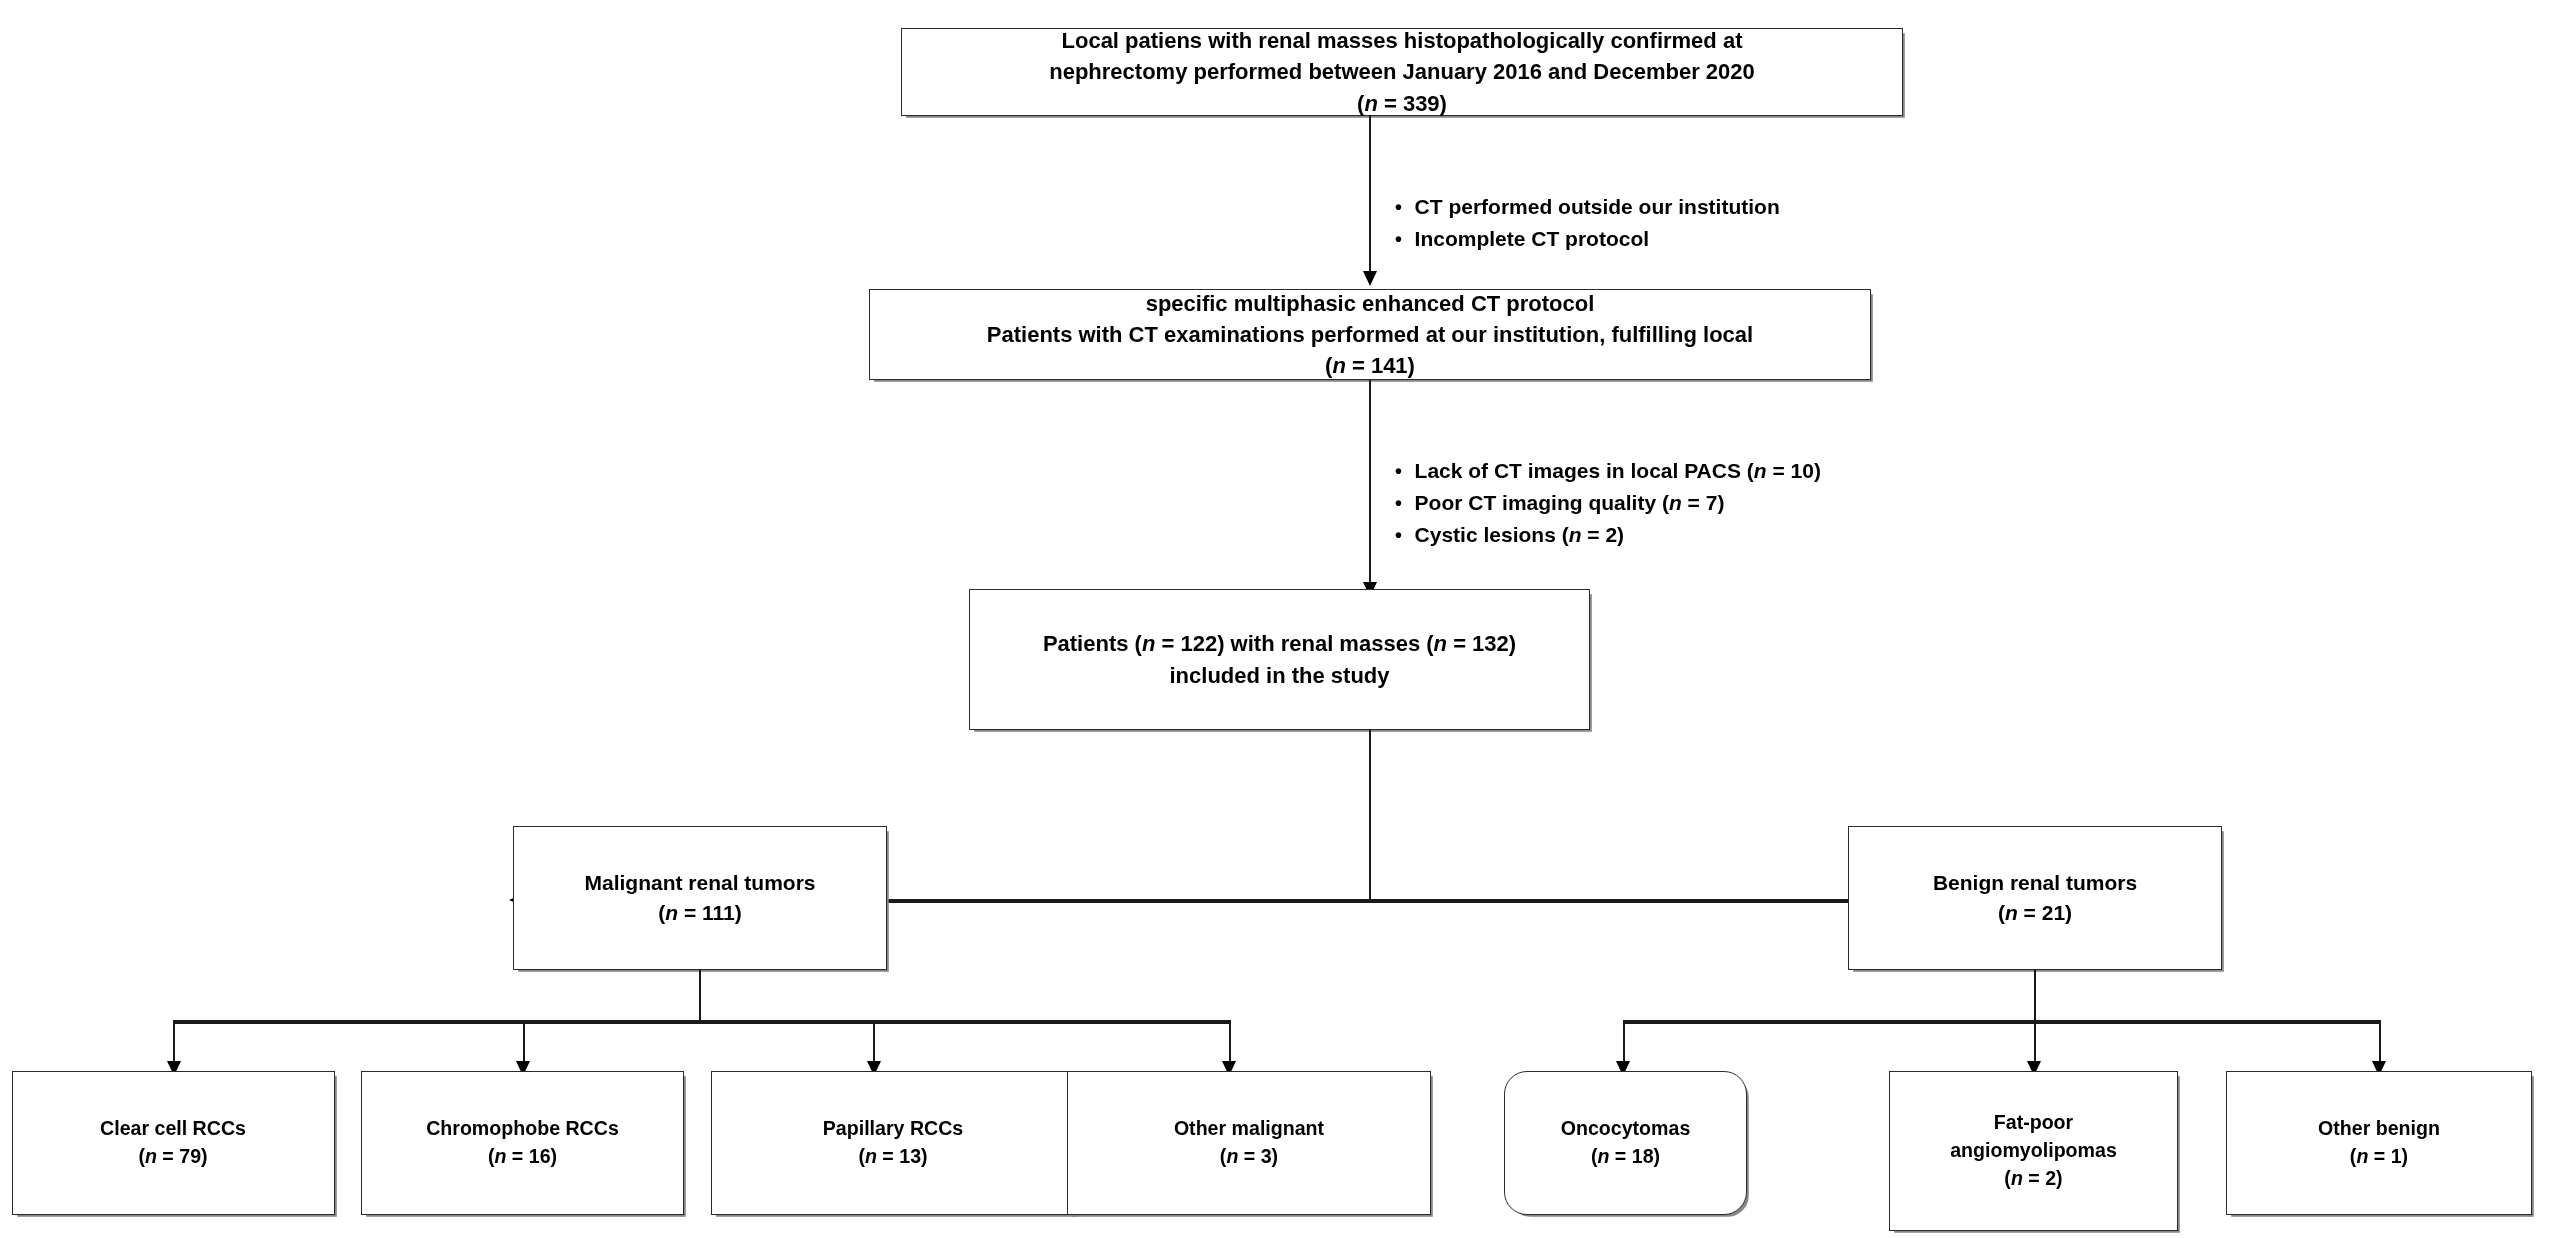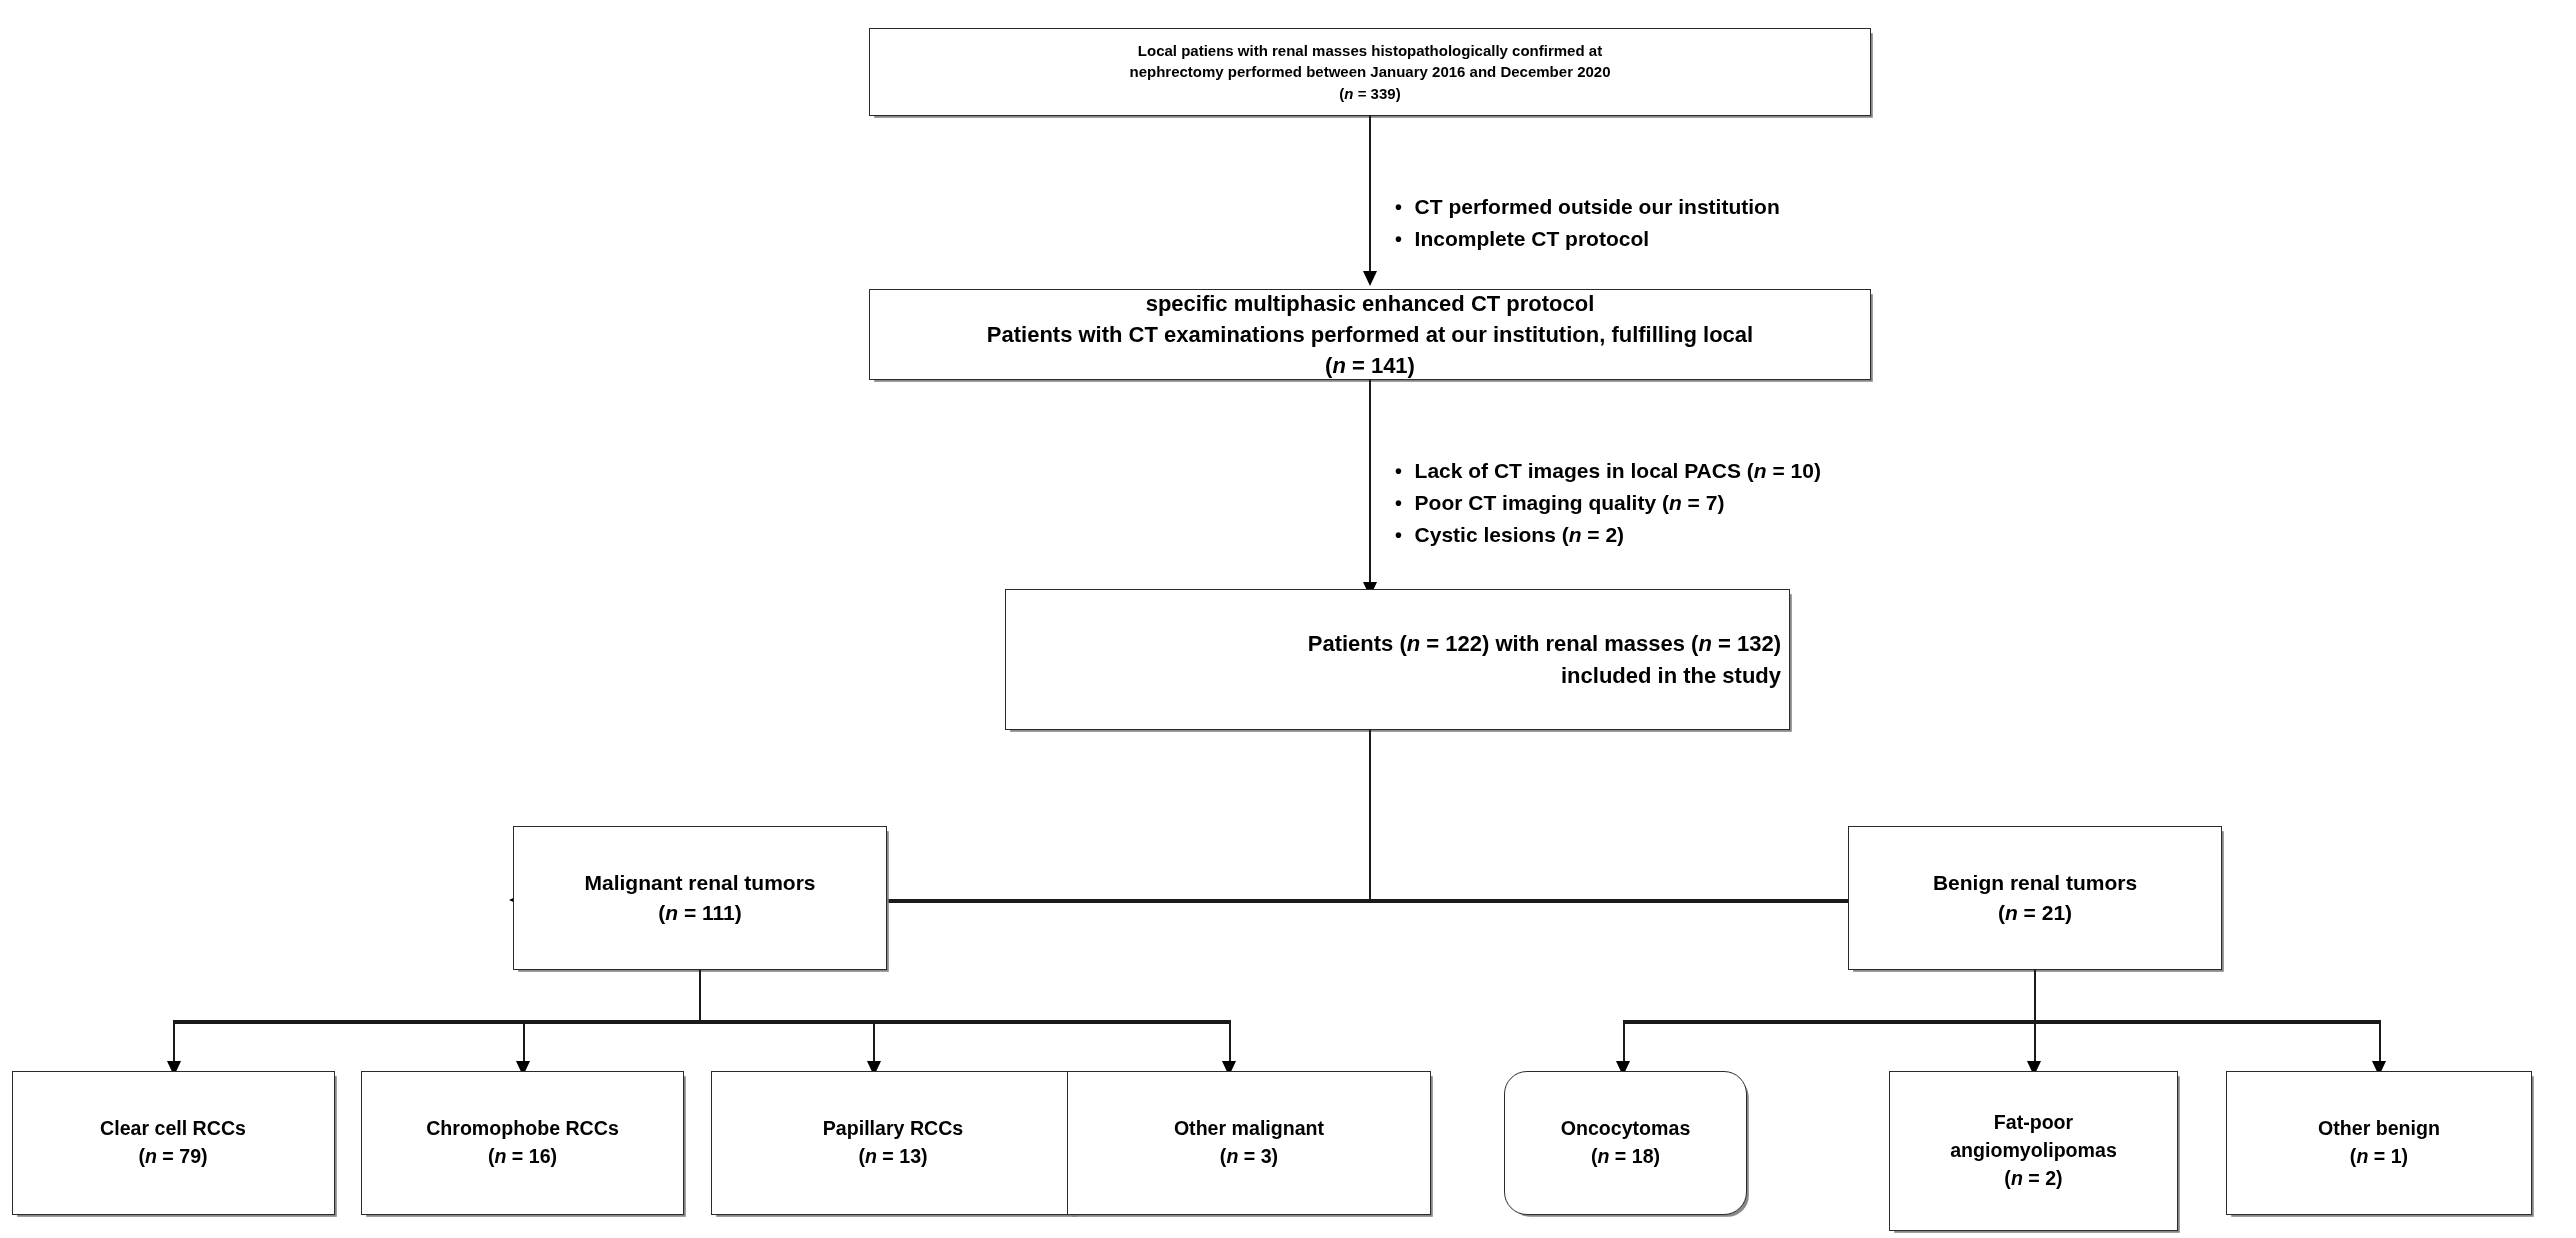--- a/index.html
+++ b/index.html
@@ -29,21 +29,21 @@
     justify-content: center;
     text-align: center;
     color: #000000;
     font-weight: bold;
     line-height: 1.42;
     padding: 3.5px 8px;
   }
   .node .lines { width: 100%; }
   .node .ln { display: block; white-space: nowrap; }
 
-  .t-top   { font-size: 15px; }
+  .t-top   { font-size: 22px; margin-left: 32px; }
   .t-mid   { font-size: 22px; }
   .t-split { font-size: 21px; }
   .t-leaf  { font-size: 19.6px; }
 
   em.n { font-style: italic; font-weight: bold; }
 
   
   .exclusions {
     position: absolute;
     color: #000000;
@@ -141,21 +141,21 @@
     <div class="bullet-row">
       <span class="dot">•</span>
       <span><span>Poor CT imaging quality (</span><em class="n">n</em><span> = 7)</span></span>
     </div>
     <div class="bullet-row">
       <span class="dot">•</span>
       <span><span>Cystic lesions (</span><em class="n">n</em><span> = 2)</span></span>
     </div>
   </div>
 
-  <div class="node t-mid" style="left:1005px; top:589px; width:785px; height:141px;text-align:right;">
+  <div class="node t-mid" style="left:969px; top:589px; width:621px; height:141px;">
     <div class="lines">
       <span class="ln"><span>Patients (</span><em class="n">n</em><span> = 122) with renal masses (</span><em class="n">n</em><span> = 132)</span></span>
       <span class="ln">included in the study</span>
     </div>
   </div>
 
   <div class="vline" style="left:1369px; top:730px; height:170px;"></div>
   <div class="hline thick" style="left:524px; top:899px; width:1478px;"></div>
   <div class="arrow-left" style="left:509px; top:893px;"></div>
   <div class="arrow-right" style="left:1988px; top:893px;"></div>

